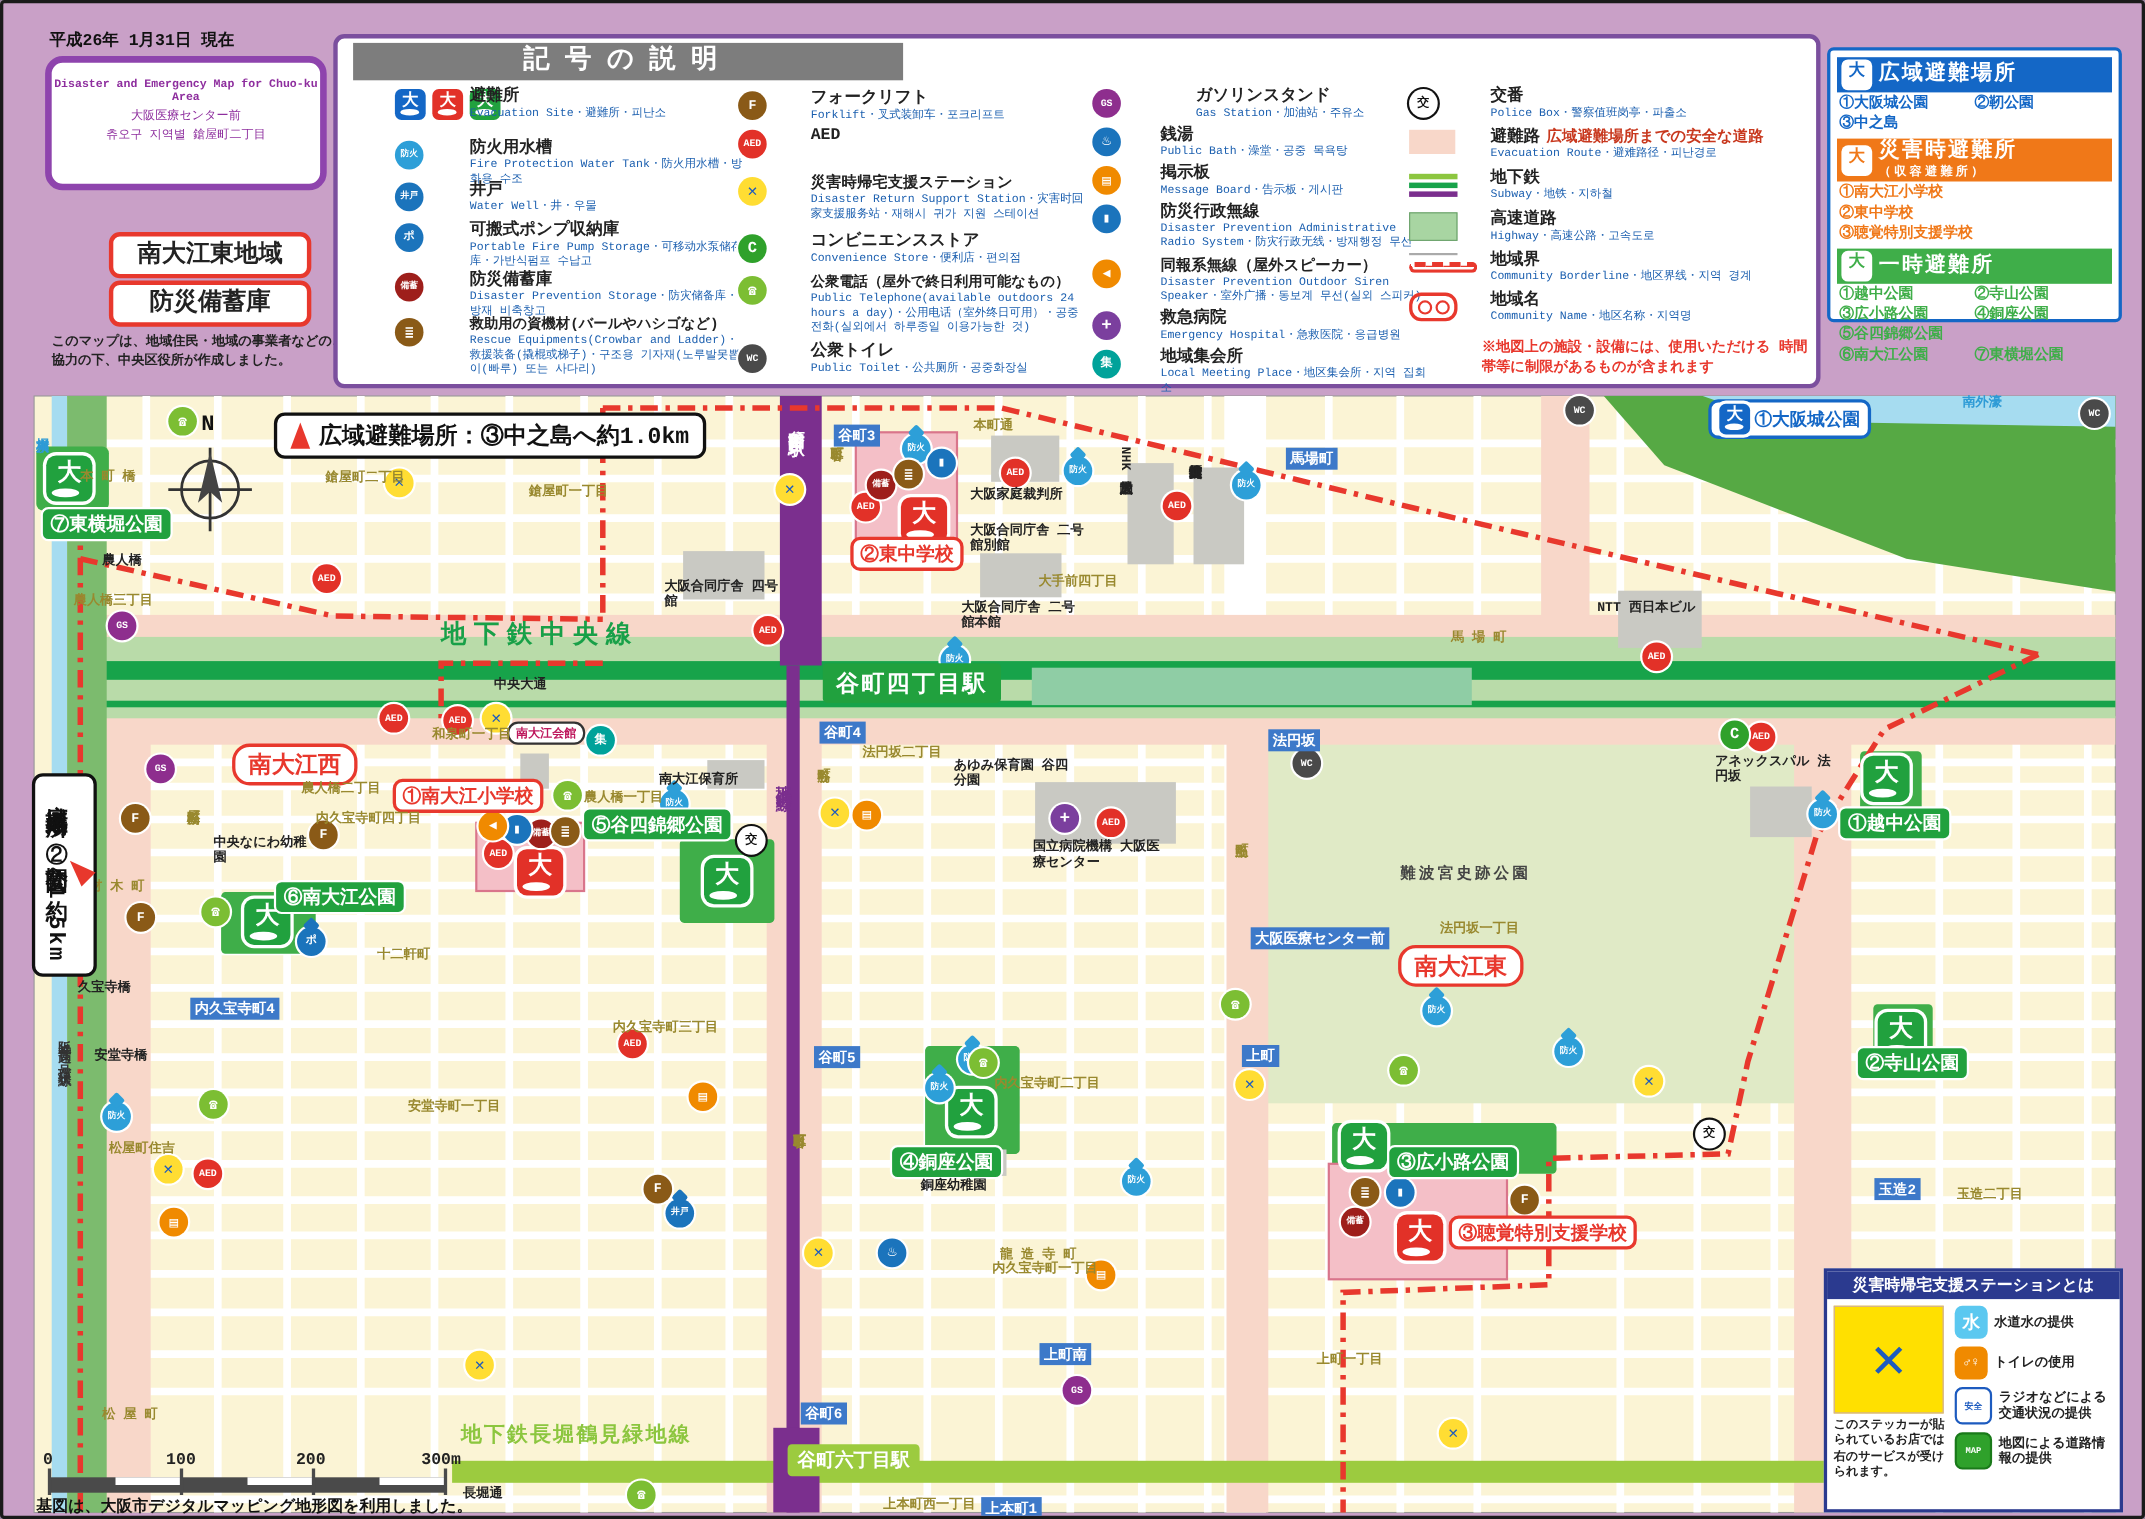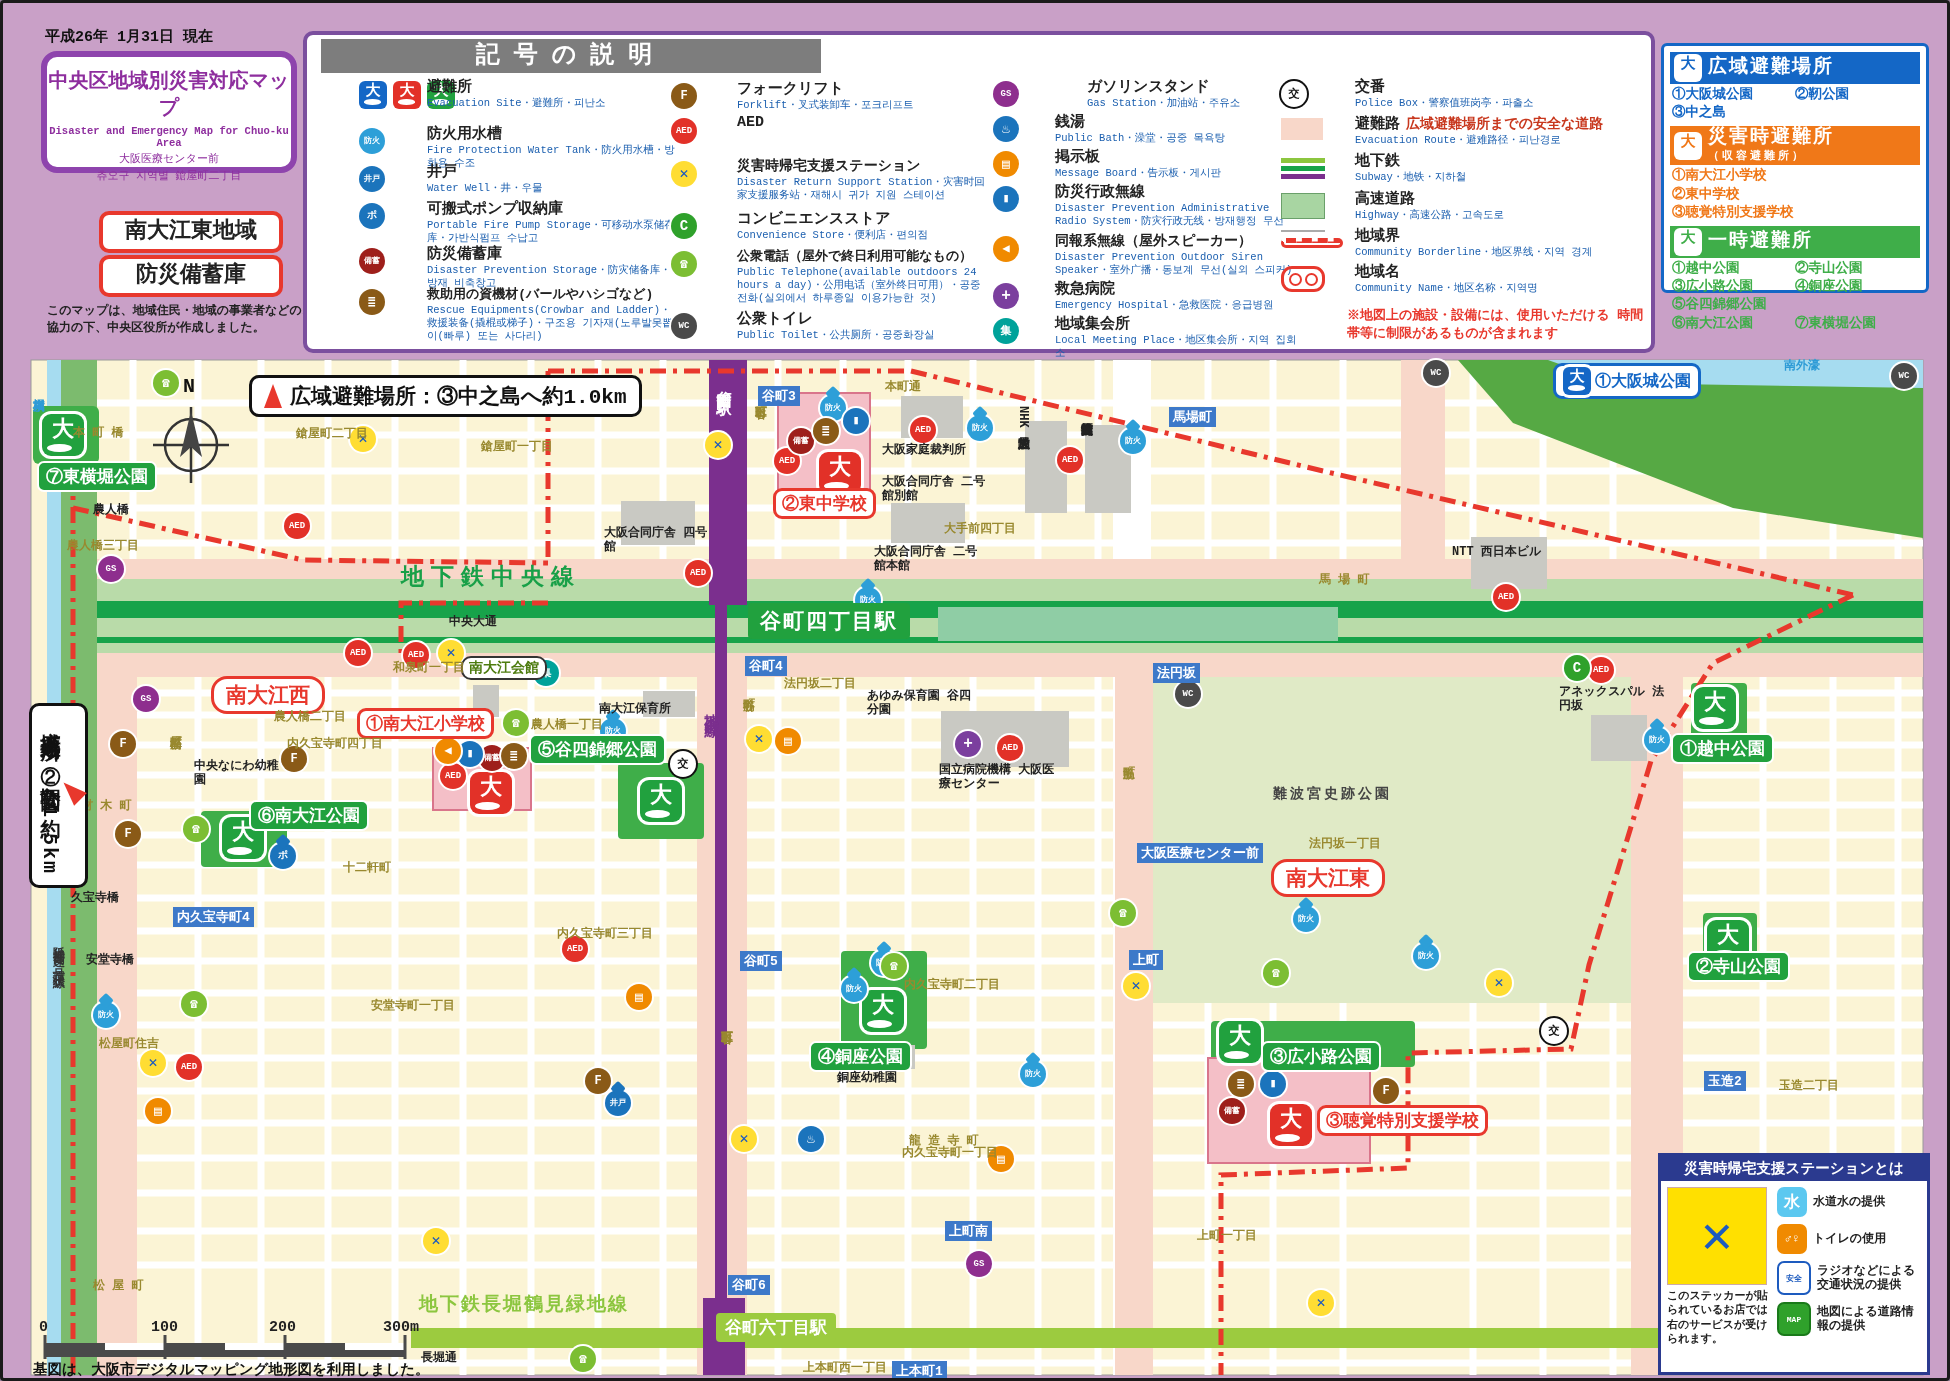--- a/index.html
+++ b/index.html
@@ -98,21 +98,21 @@
   .gs2{background:#9CCB3F;color:#fff;font-weight:800;font-size:17px;padding:3px 9px;border-radius:4px;}
   .lg{color:#18A048;font-weight:800;font-size:23px;letter-spacing:7px;}
   .llg{color:#8CC63F;font-weight:800;font-size:19px;letter-spacing:2px;}
   .s{color:#99892F;font-size:12px;font-weight:bold;}
   .d{color:#222;font-size:12px;font-weight:bold;}
   .d2{color:#444;font-size:14px;font-weight:800;letter-spacing:3px;}
   .w{color:#2E9BD6;font-size:12px;font-weight:800;}
   .pl{color:#7B2F8E;font-size:14px;font-weight:800;letter-spacing:2px;}
   .sv{color:#fff;font-size:15px;font-weight:800;letter-spacing:2px;}
   .dv{color:#333;font-size:12px;font-weight:bold;letter-spacing:3px;}
-  .bub{background:#fff;border:2px solid #333;border-radius:10px;font-size:14px;font-weight:bold;padding:1px 6px;color:#4d7c0f;}
+  .bub{background:#fff;border:2px solid #333;border-radius:10px;font-size:11px;font-weight:bold;padding:1px 6px;color:#be185d;}
   .wrap{white-space:normal;line-height:1.2;}
   
   .banner-h{position:absolute;background:#fff;border:3px solid #111;border-radius:10px;display:flex;align-items:center;
             gap:8px;padding:4px 12px;font-size:21px;font-weight:800;color:#111;z-index:6;}
   .banner-v{position:absolute;background:#fff;border:3px solid #111;border-radius:10px;display:flex;flex-direction:column;
             align-items:center;padding:10px 4px;font-size:20px;font-weight:800;color:#111;z-index:6;writing-mode:vertical-rl;
             letter-spacing:2px;}
   .arrow-up{width:0;height:0;border-left:9px solid transparent;border-right:9px solid transparent;border-bottom:24px solid #E8382D;flex:none;}
   .arrow-nw{transform:rotate(-45deg);margin-bottom:8px;}
   .tick{position:absolute;color:#222;font-size:15px;font-weight:bold;z-index:6;}
@@ -213,21 +213,20 @@
       <rect x="42" y="1340" width="360" height="14" fill="#4A4A4A"></rect>
       <rect x="102" y="1340" width="60" height="7" fill="#fff"></rect>
       <rect x="222" y="1340" width="60" height="7" fill="#fff"></rect>
       <rect x="342" y="1340" width="60" height="7" fill="#fff"></rect>
       <path d="M42,1332 V1356 M162,1332 V1356 M282,1332 V1356 M402,1332 V1356" stroke="#4A4A4A" stroke-width="3"></path>
     </g>
   </svg>
 
   <div class="hdr-date">平成26年 1月31日 現在</div>
   <div class="title-box">
-    <div class="title-jp">中央区地域別災害対応マップ</div>
     <div class="title-en">Disaster and Emergency Map for Chuo-ku Area</div>
     <div class="title-zh">大阪医療センター前</div>
     <div class="title-ko">츄오구 지역별 鎗屋町二丁目</div>
   </div>
   <div class="area-lbl" style="top:208px;">南大江東地域</div>
   <div class="area-lbl" style="top:252px;">防災備蓄庫</div>
   <div class="hdr-note">このマップは、地域住民・地域の事業者などのご協力の下、中央区役所が作成しました。</div>
 
   <div class="legend">
     <div class="legend-title">記号の説明</div>

